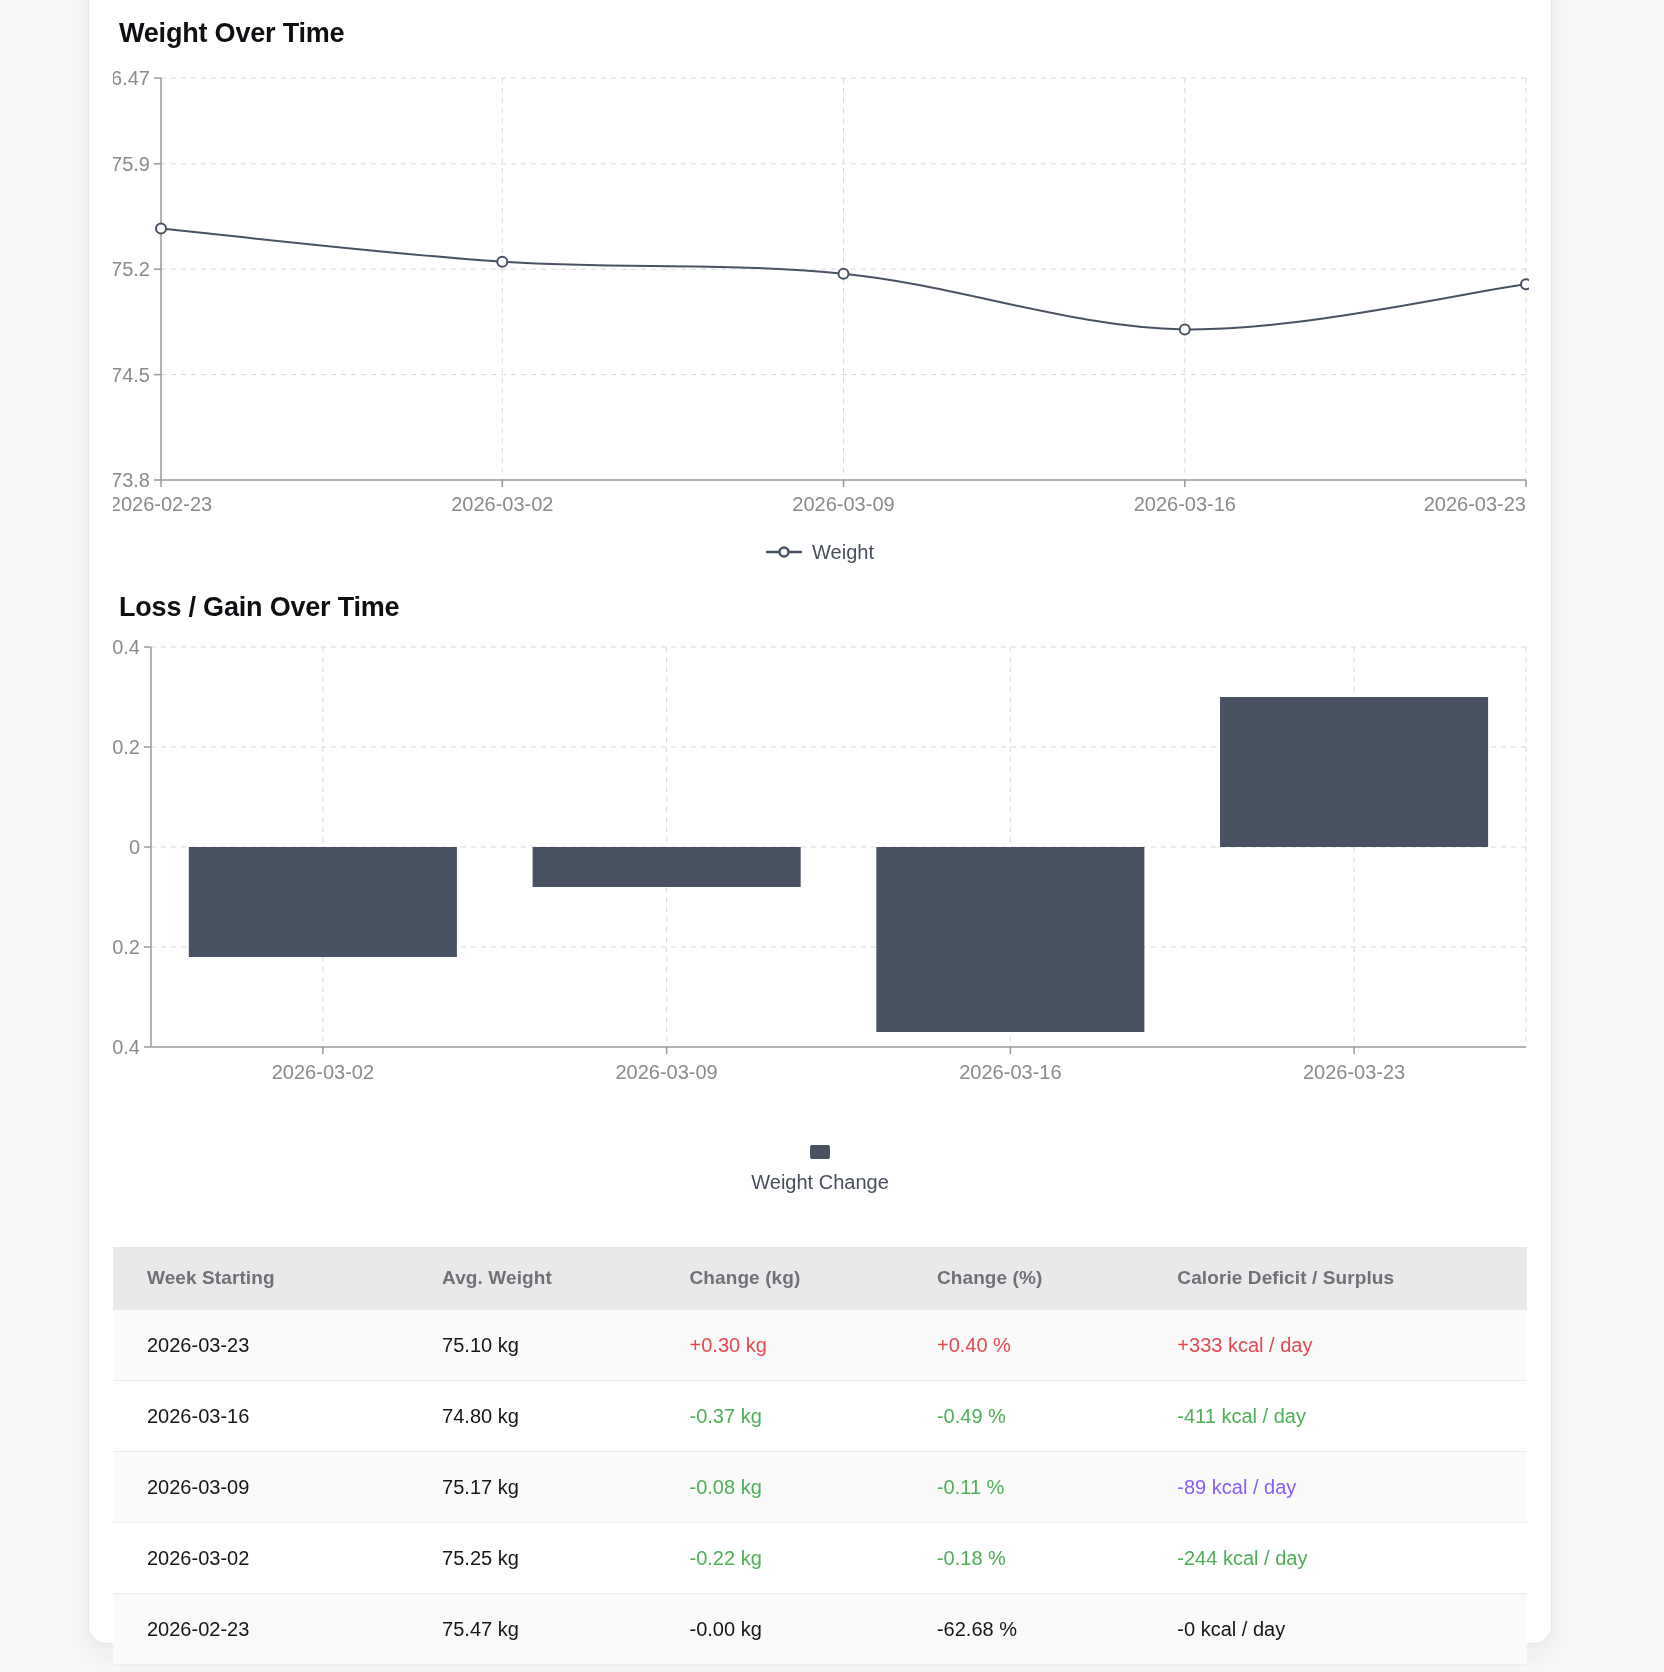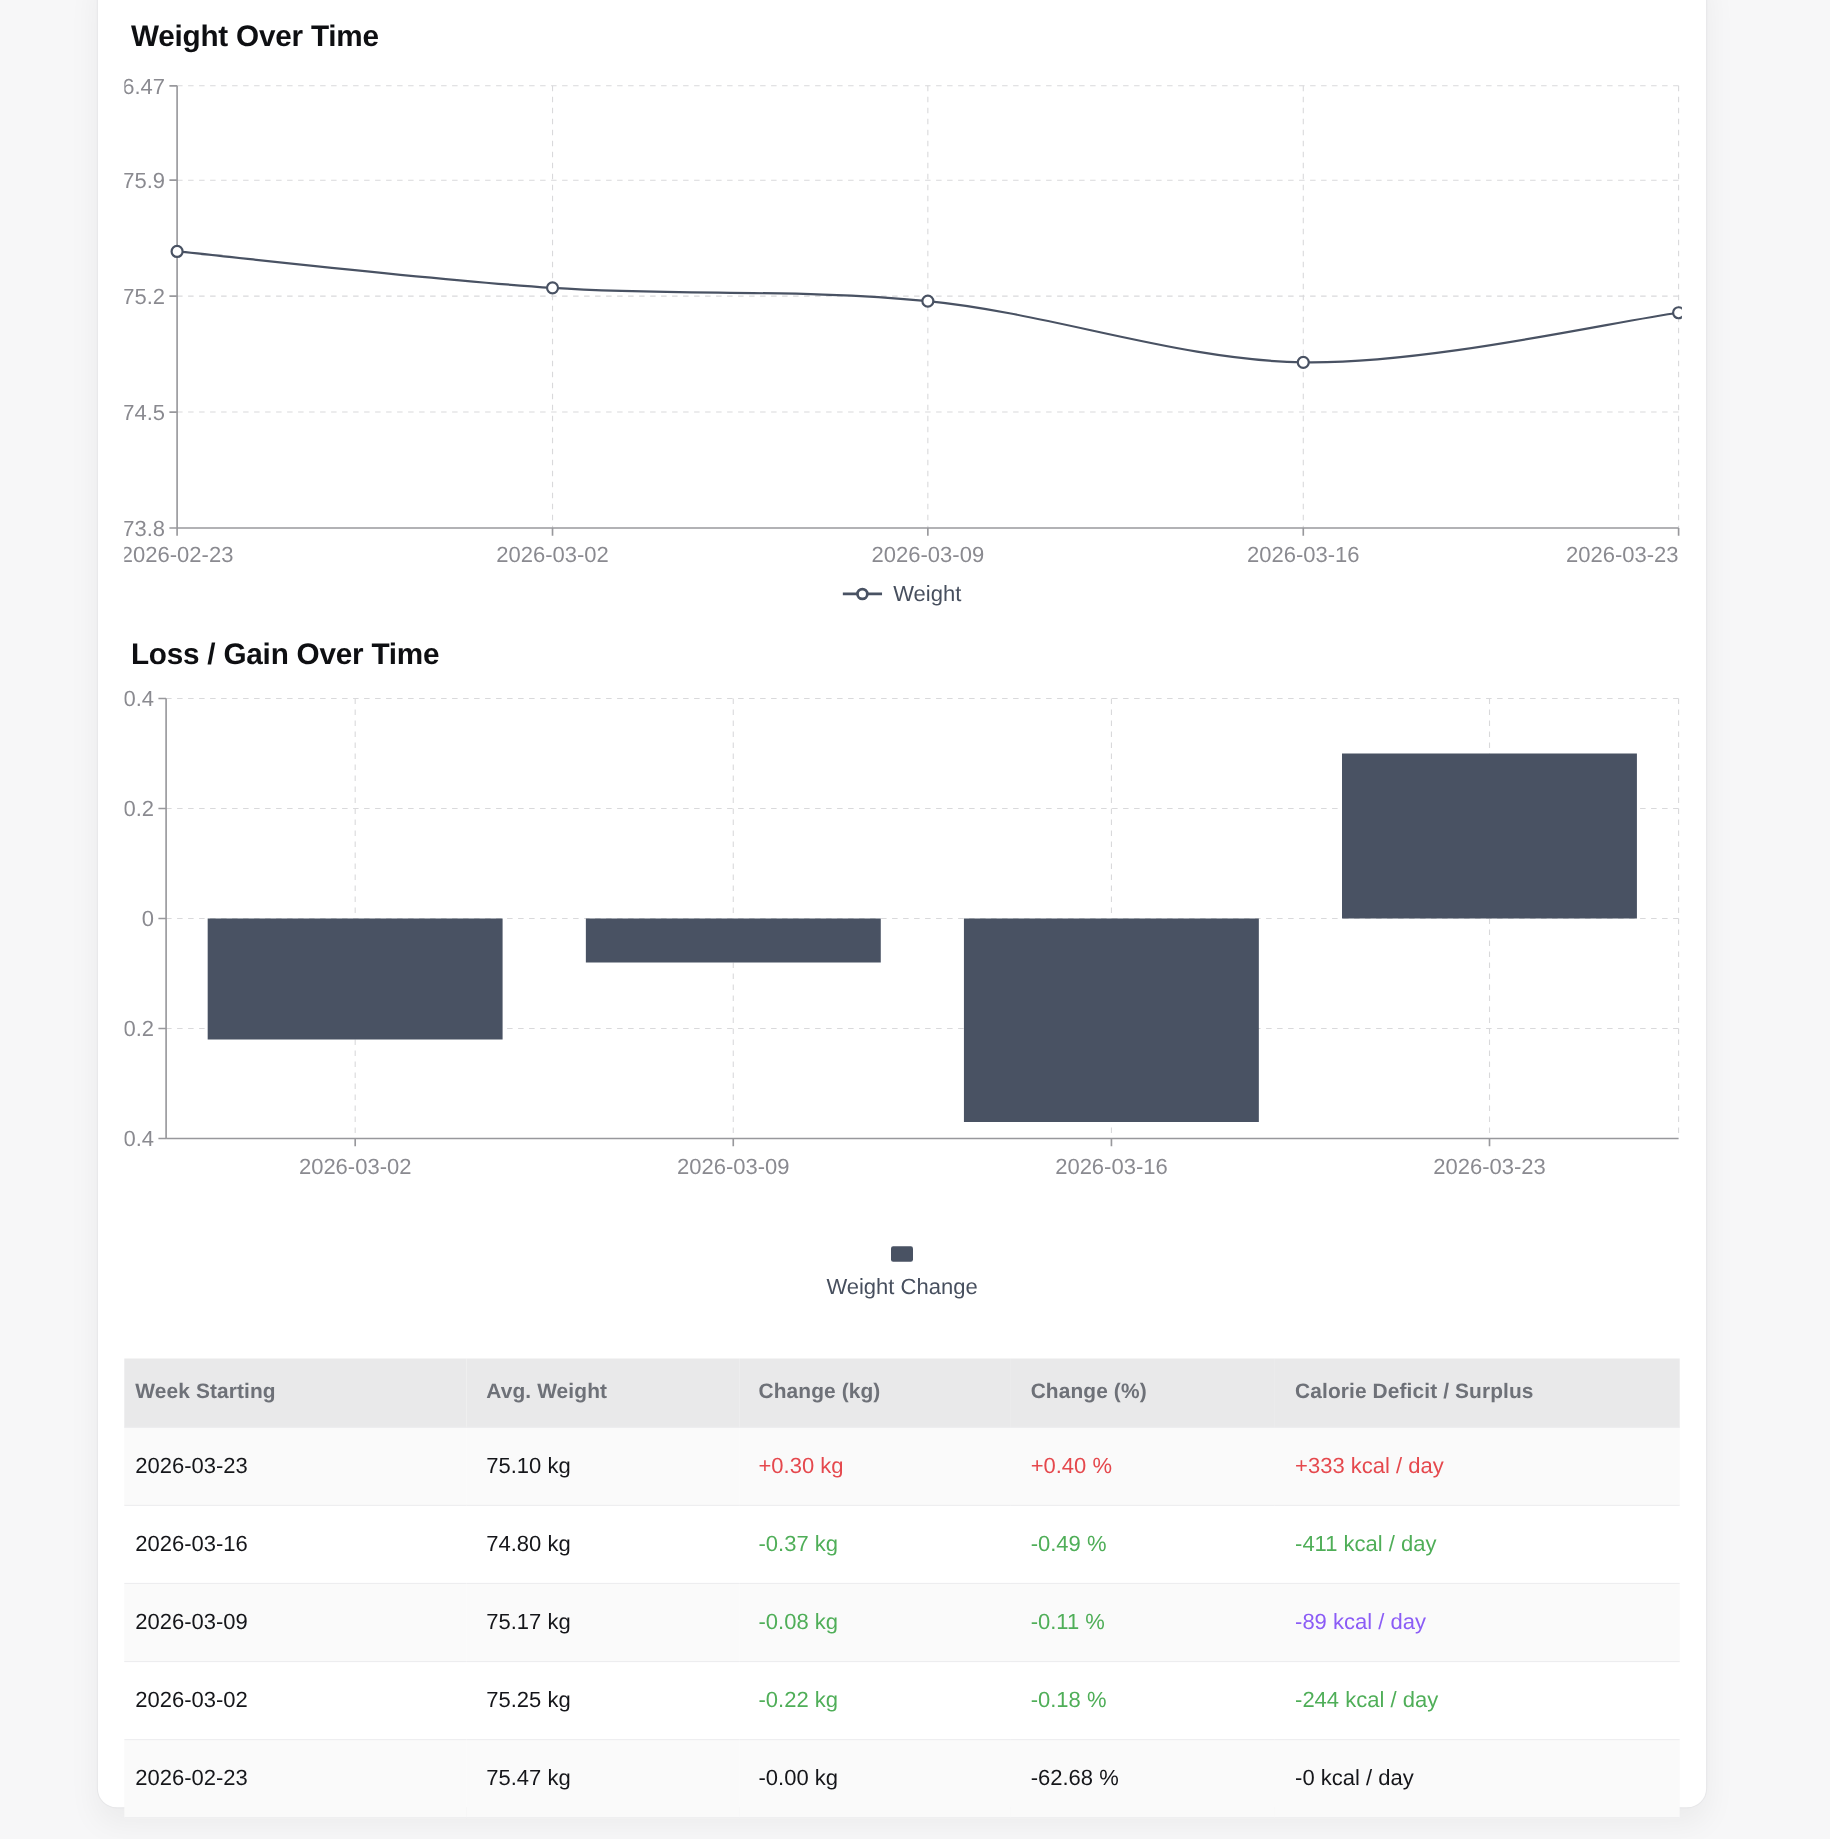--- a/index.html
+++ b/index.html
@@ -20,38 +20,38 @@
     letter-spacing:-0.2px;line-height:32px;
   }
   .t1{margin-top:48px;}
   .t2{margin-top:26px;}
   svg.chart{display:block;margin-top:14px;}
   svg.chart.bar{margin-top:16px;}
   .legend{
     display:flex;justify-content:center;align-items:center;gap:10px;
     color:#474f5e;font-size:20px;line-height:26px;
   }
-  .legend.l1{margin-top:12px;}
+  .legend.l1{margin-top:24px;}
   .legend.l2{margin-top:56px;flex-direction:column;}
   .legend .swatch{width:20px;height:14px;border-radius:2px;}
   table.summary{
     width:100%;border-collapse:collapse;margin-top:52px;table-layout:fixed;
   }
   table.summary th{
     background:#e9e9ea;color:#6e7178;font-size:19px;font-weight:700;
     text-align:left;height:62px;padding:0 18px;letter-spacing:.1px;
   }
   table.summary td{
     font-size:20px;color:#15161a;height:70px;padding:0 18px;
     border-top:1px solid #ededef;
   }
   table.summary{border-bottom:1px solid #ededef;}
   table.summary tbody tr:nth-child(odd){background:#fafafa;}
   table.summary tbody tr:nth-child(even){background:#ffffff;}
-  table.summary th:first-child, table.summary td:first-child{padding-left:10px;}
+  table.summary th:first-child, table.summary td:first-child{padding-left:34px;}
   col.c1{width:22%;} col.c2{width:17.5%;} col.c3{width:17.5%;}
   col.c4{width:17%;} col.c5{width:26%;}
 </style>
 </head>
 <body>
 
 <div class="card">
 
   <h2 class="chart-title t1">Weight Over Time</h2>
 

